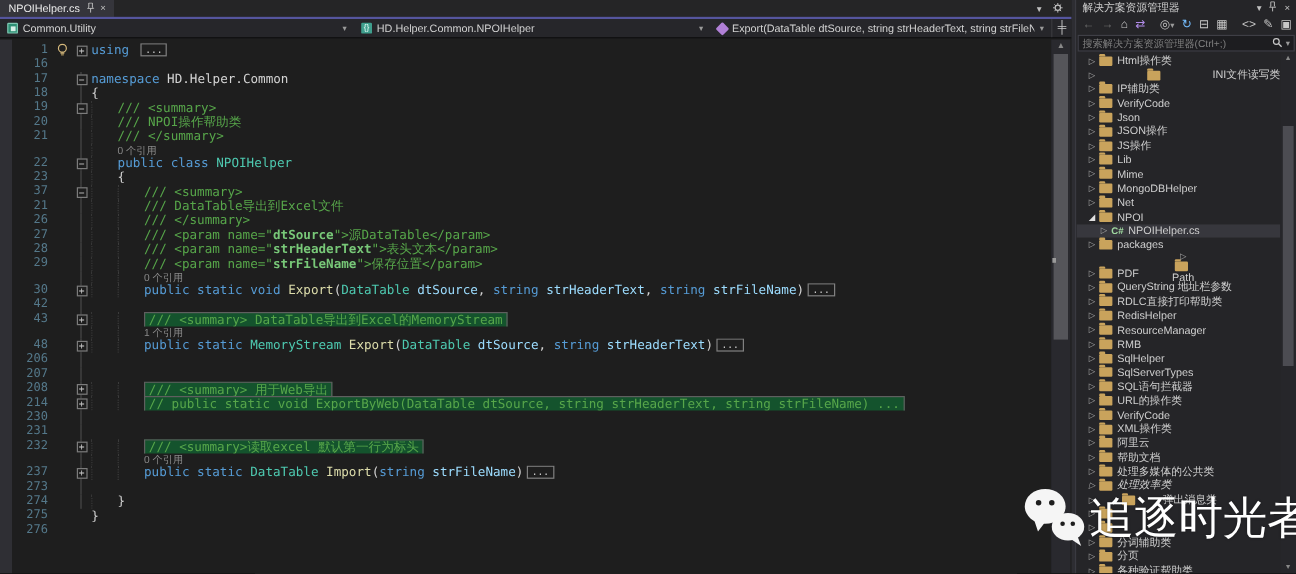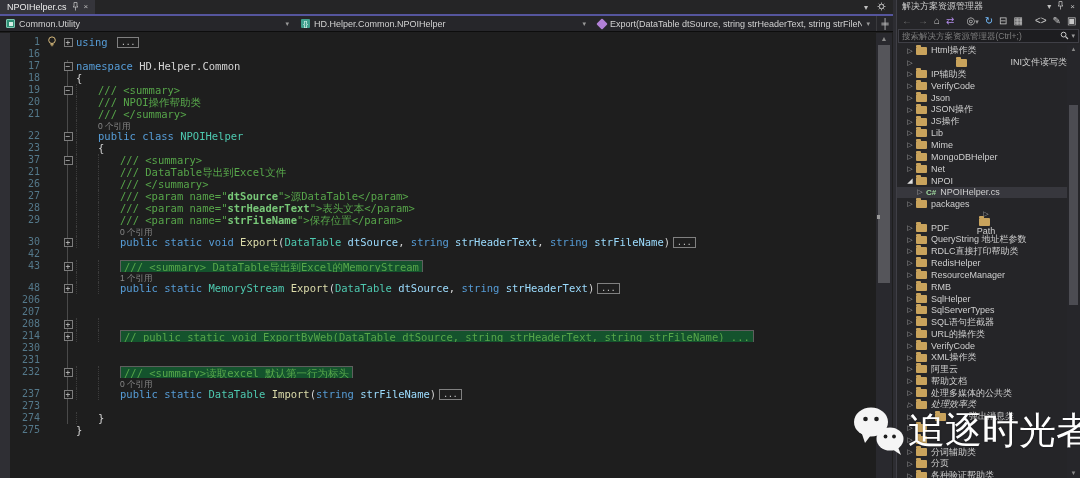--- a/index.html
+++ b/index.html
@@ -154,30 +154,31 @@
           <div class="cl"><span class="ln">28</span><span class="gly"></span><span class="out guide"></span><span class="ct"><span class="indu"></span><span class="indu"></span><span class="tk-cm">/// &lt;param name="</span><span class="tk-cmb">strHeaderText</span><span class="tk-cm">"&gt;表头文本&lt;/param&gt;</span></span></div>
           <div class="cl"><span class="ln">29</span><span class="gly"></span><span class="out guide"></span><span class="ct"><span class="indu"></span><span class="indu"></span><span class="tk-cm">/// &lt;param name="</span><span class="tk-cmb">strFileName</span><span class="tk-cm">"&gt;保存位置&lt;/param&gt;</span></span></div>
           <div class="cl lens-row"><span class="ln"></span><span class="gly"></span><span class="out guide"></span><span class="ct"><span class="indu"></span><span class="indu"></span><span class="lens-txt">0 个引用</span></span></div>
           <div class="cl"><span class="ln">30</span><span class="gly"></span><span class="out guide"><span class="fbox">+</span></span><span class="ct"><span class="indu"></span><span class="indu"></span><span class="tk-kw">public static void </span><span class="tk-me">Export</span><span class="tk-pl">(</span><span class="tk-ty">DataTable</span><span class="tk-pl"> </span><span class="tk-pa">dtSource</span><span class="tk-pl">, </span><span class="tk-kw">string</span><span class="tk-pl"> </span><span class="tk-pa">strHeaderText</span><span class="tk-pl">, </span><span class="tk-kw">string</span><span class="tk-pl"> </span><span class="tk-pa">strFileName</span><span class="tk-pl">)</span><span class="tk-eb">...</span></span></div>
           <div class="cl"><span class="ln">42</span><span class="gly"></span><span class="out guide"></span><span class="ct"></span></div>
           <div class="cl"><span class="ln">43</span><span class="gly"></span><span class="out guide"><span class="fbox">+</span></span><span class="ct"><span class="indu"></span><span class="indu"></span><span class="linebox"><span class="tk-cm">/// &lt;summary&gt; DataTable导出到Excel的MemoryStream</span></span></span></div>
           <div class="cl lens-row"><span class="ln"></span><span class="gly"></span><span class="out guide"></span><span class="ct"><span class="indu"></span><span class="indu"></span><span class="lens-txt">1 个引用</span></span></div>
           <div class="cl"><span class="ln">48</span><span class="gly"></span><span class="out guide"><span class="fbox">+</span></span><span class="ct"><span class="indu"></span><span class="indu"></span><span class="tk-kw">public static </span><span class="tk-ty">MemoryStream</span><span class="tk-pl"> </span><span class="tk-me">Export</span><span class="tk-pl">(</span><span class="tk-ty">DataTable</span><span class="tk-pl"> </span><span class="tk-pa">dtSource</span><span class="tk-pl">, </span><span class="tk-kw">string</span><span class="tk-pl"> </span><span class="tk-pa">strHeaderText</span><span class="tk-pl">)</span><span class="tk-eb">...</span></span></div>
           <div class="cl"><span class="ln">206</span><span class="gly"></span><span class="out guide"></span><span class="ct"></span></div>
           <div class="cl"><span class="ln">207</span><span class="gly"></span><span class="out guide"></span><span class="ct"></span></div>
-          <div class="cl"><span class="ln">208</span><span class="gly"></span><span class="out guide"><span class="fbox">+</span></span><span class="ct"><span class="indu"></span><span class="indu"></span></span></div>
+          <div class="cl"><span class="ln">208</span><span class="gly"></span><span class="out guide"><span class="fbox">+</span></span><span class="ct"><span class="indu"></span><span class="indu"></span><span class="linebox"><span class="tk-cm">/// &lt;summary&gt; 用于Web导出</span></span></span></div>
           <div class="cl"><span class="ln">214</span><span class="gly"></span><span class="out guide"><span class="fbox">+</span></span><span class="ct"><span class="indu"></span><span class="indu"></span><span class="linebox"><span class="tk-cm">// public static void ExportByWeb(DataTable dtSource, string strHeaderText, string strFileName) ...</span></span></span></div>
           <div class="cl"><span class="ln">230</span><span class="gly"></span><span class="out guide"></span><span class="ct"></span></div>
           <div class="cl"><span class="ln">231</span><span class="gly"></span><span class="out guide"></span><span class="ct"></span></div>
           <div class="cl"><span class="ln">232</span><span class="gly"></span><span class="out guide"><span class="fbox">+</span></span><span class="ct"><span class="indu"></span><span class="indu"></span><span class="linebox"><span class="tk-cm">/// &lt;summary&gt;读取excel 默认第一行为标头</span></span></span></div>
           <div class="cl lens-row"><span class="ln"></span><span class="gly"></span><span class="out guide"></span><span class="ct"><span class="indu"></span><span class="indu"></span><span class="lens-txt">0 个引用</span></span></div>
           <div class="cl"><span class="ln">237</span><span class="gly"></span><span class="out guide"><span class="fbox">+</span></span><span class="ct"><span class="indu"></span><span class="indu"></span><span class="tk-kw">public static </span><span class="tk-ty">DataTable</span><span class="tk-pl"> </span><span class="tk-me">Import</span><span class="tk-pl">(</span><span class="tk-kw">string</span><span class="tk-pl"> </span><span class="tk-pa">strFileName</span><span class="tk-pl">)</span><span class="tk-eb">...</span></span></div>
           <div class="cl"><span class="ln">273</span><span class="gly"></span><span class="out guide"></span><span class="ct"></span></div>
           <div class="cl"><span class="ln">274</span><span class="gly"></span><span class="out guide"></span><span class="ct"><span class="indu"></span><span class="tk-pl">}</span></span></div>
           <div class="cl"><span class="ln">275</span><span class="gly"></span><span class="out"></span><span class="ct"><span class="tk-pl">}</span></span></div>
+          <div class="cl"><span class="ln">276</span><span class="gly"></span><span class="out"></span><span class="ct"></span></div>
         </div>
     </div>
 
     <div class="vscroll">
       <div class="sarr">▲</div>
       <div class="sthumb"></div>
       <div class="smark"></div>
     </div>
   </div>
 

